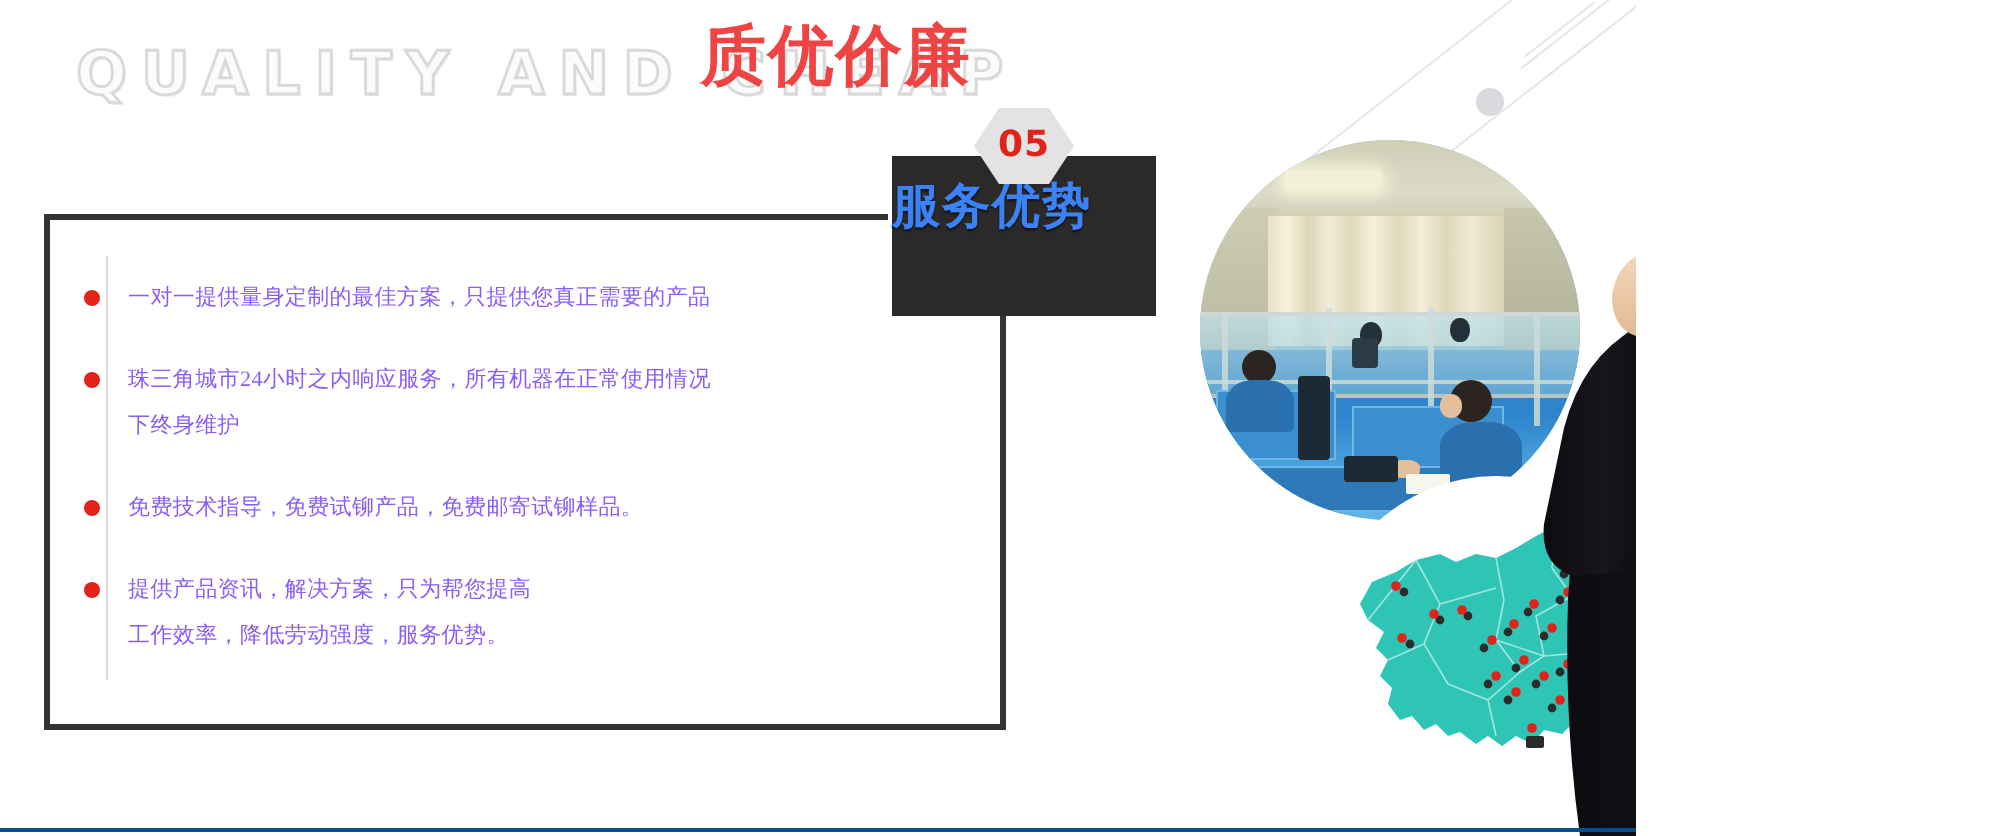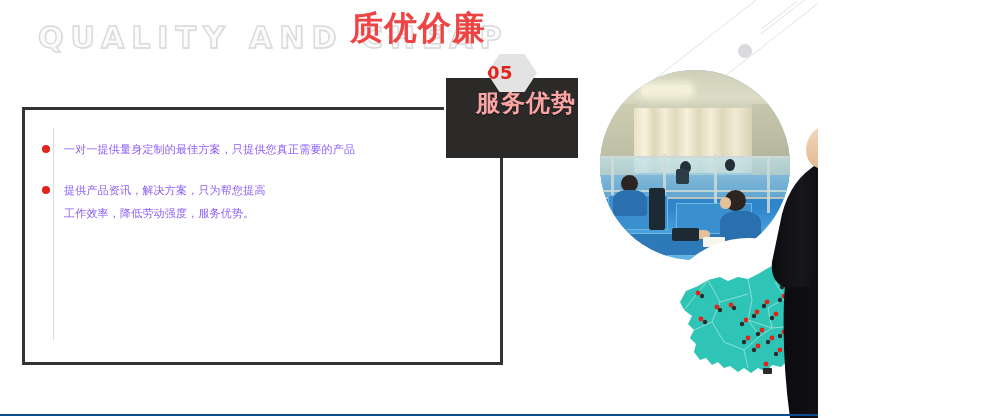--- a/index.html
+++ b/index.html
@@ -125,42 +125,40 @@
   }
   #badge-hex {
     position: absolute;
     left: 487px; top: 54px;
     width: 50px; height: 38px;
     background: #e3e3e3;
     clip-path: polygon(25% 0%, 75% 0%, 100% 50%, 75% 100%, 25% 100%, 0% 50%);
     z-index: 7;
     display: flex;
     align-items: center;
-    justify-content: flex-start;
+    justify-content: center;
   }
   #badge-num {
     font-size: 18px;
     font-weight: 700;
     color: #e2231a;
     font-family: "DejaVu Sans", sans-serif;
     letter-spacing: 0.5px;
     margin-top: -1px;
   }
   #badge-cn {
     position: absolute;
     left: 0; top: 9px;
     width: 132px;
-    text-align: center;
     font-size: 24px;
     font-weight: 700;
-    color: #fca5a5;
+    color: #3b82f6;
     letter-spacing: 1px;
     font-family: "DejaVu Sans", sans-serif;
     text-shadow: 0 1px 1px rgba(0,0,0,.6);
-    padding-left: 28px;
   }
   #badge-en {
     position: absolute;
     left: 0; top: 43px;
     width: 132px;
     text-align: center;
     font-size: 25px;
     color: #f4f2ee;
     letter-spacing: 1.5px;
     font-family: "Liberation Serif", "DejaVu Serif", serif;
@@ -305,21 +303,34 @@
 
   <div id="bullets">
 
     <div class="bullet-row">
       <span class="bullet-dot"></span>
       <div class="bullet-text">
         <span>一对一提供量身定制的最佳方案，只提供您真正需要的产品</span>
       </div>
     </div>
 
-
+    <div class="bullet-row">
+      <span class="bullet-dot"></span>
+      <div class="bullet-text">
+        <span>珠三角城市24小时之内响应服务，所有机器在正常使用情况</span>
+        <span>下终身维护</span>
+      </div>
+    </div>
+
+    <div class="bullet-row">
+      <span class="bullet-dot"></span>
+      <div class="bullet-text">
+        <span>免费技术指导，免费试铆产品，免费邮寄试铆样品。</span>
+      </div>
+    </div>
 
     <div class="bullet-row">
       <span class="bullet-dot"></span>
       <div class="bullet-text">
         <span>提供产品资讯，解决方案，只为帮您提高</span>
         <span>工作效率，降低劳动强度，服务优势。</span>
       </div>
     </div>
 
   </div>

